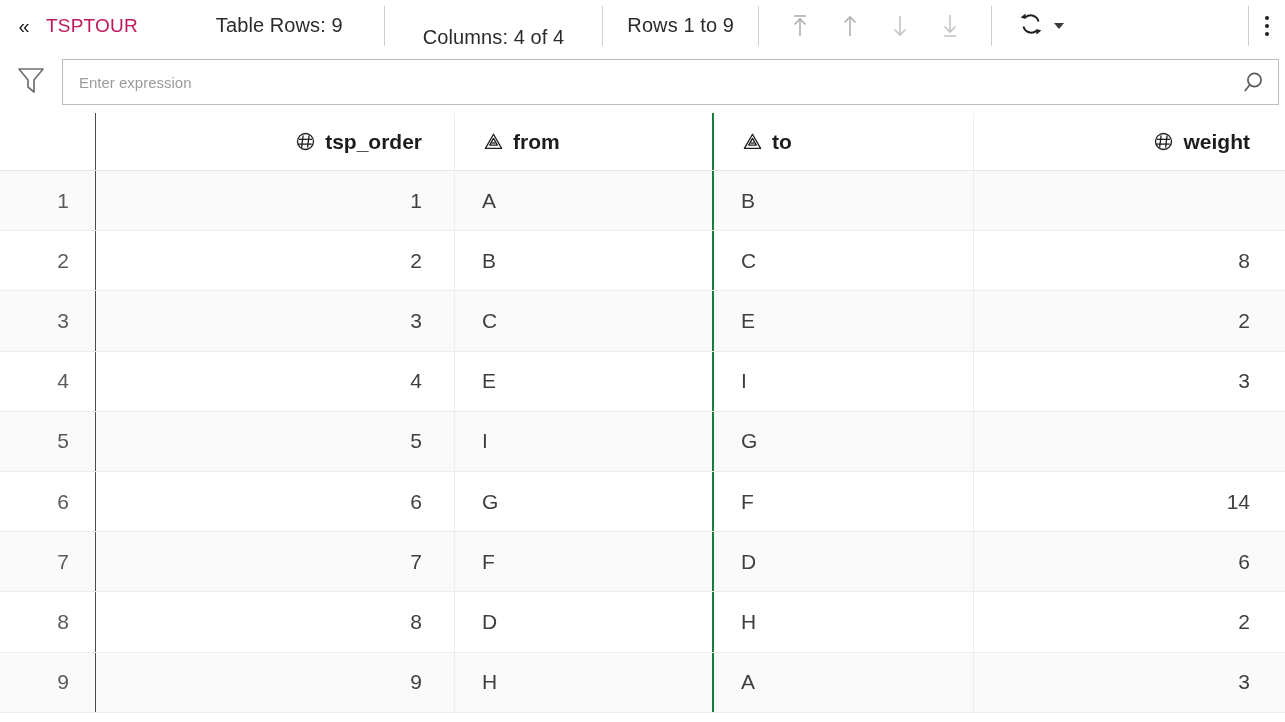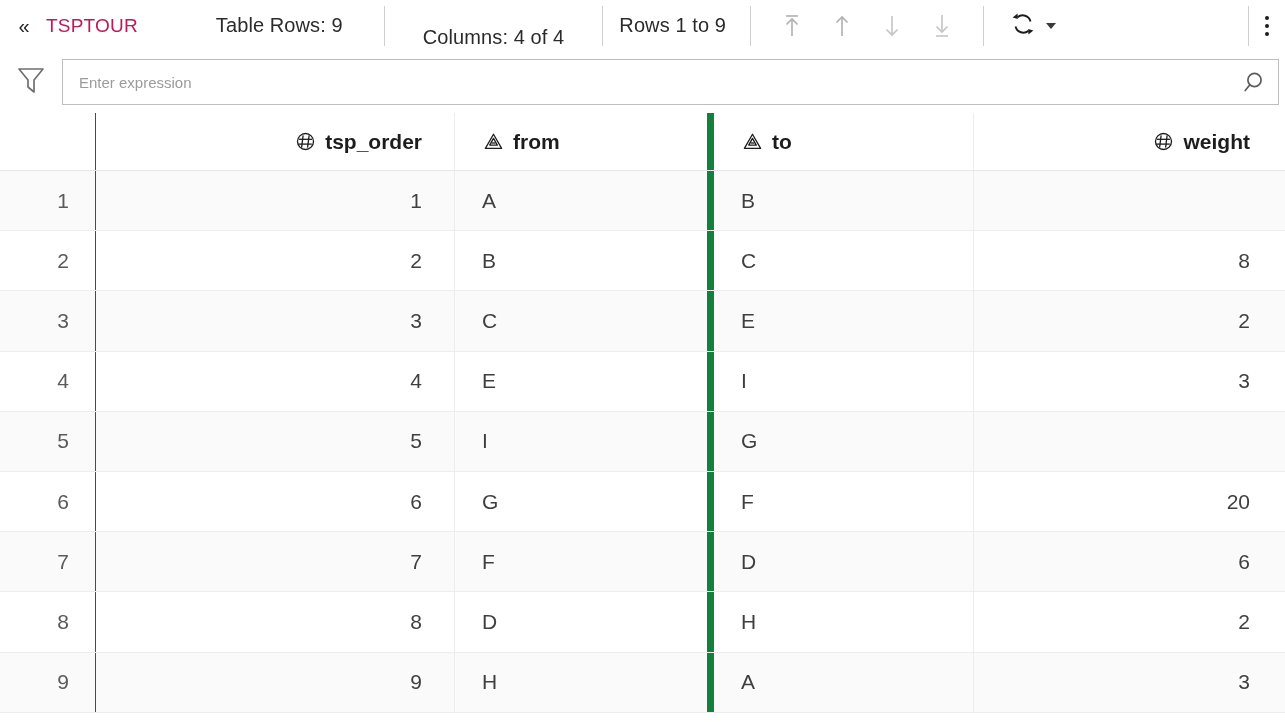--- a/index.html
+++ b/index.html
@@ -51,21 +51,21 @@
     flex: none;
   }
   .tb-stat {
     font-size: 20px;
     color: #2b2b2b;
     white-space: nowrap;
     letter-spacing: 0.1px;
   }
   .stat-rows    { margin-left: 78px; margin-right: 41px; }
   .stat-columns { margin-left: 38px; margin-right: 38px; margin-top: 23px; }
-  .stat-range   { margin-left: 16px; margin-right: 24px; }
+  .stat-range   { margin-left: 24px; margin-right: 24px; }
 
   .nav-group {
     display: flex;
     align-items: center;
     gap: 20px;
     margin-left: 26px;
     margin-right: 26px;
   }
   .nav-btn {
     width: 30px;
@@ -204,21 +204,21 @@
   .c-gutter {
     width: 96px;
     flex: none;
     justify-content: flex-end;
     padding-right: 26px;
     color: #5a5a5a;
     border-right: 1px solid #4a4a4a;
   }
   .head-row .c-gutter { border-right: 1px solid #4a4a4a; }
   .c-order  { width: 359px; flex: none; justify-content: flex-end; padding-right: 32px; border-right: 1px solid #ededed; }
-  .c-from   { width: 259px; flex: none; justify-content: flex-start; padding-left: 27px; border-right: 7px solid #15803d; }
+  .c-from   { width: 259px; flex: none; justify-content: flex-start; padding-left: 27px; border-right: 2px solid #15803d; }
   .c-to     { width: 260px; flex: none; justify-content: flex-start; padding-left: 27px; border-right: 1px solid #ededed; }
   .c-weight { flex: 1 1 auto;  justify-content: flex-end; padding-right: 35px; }
 
   .head-cell {
     font-size: 21px;
     color: #1d1d1d;
     font-weight: 600;
     gap: 9px;
   }
   .head-cell .h-inner {
@@ -434,21 +434,21 @@
         <div class="cell c-gutter">5</div>
         <div class="cell c-order">5</div>
         <div class="cell c-from">I</div>
         <div class="cell c-to">G</div>
       </div>
       <div class="grid-row">
         <div class="cell c-gutter">6</div>
         <div class="cell c-order">6</div>
         <div class="cell c-from">G</div>
         <div class="cell c-to">F</div>
-        <div class="cell c-weight">20</div>
+        <div class="cell c-weight">14</div>
       </div>
       <div class="grid-row row-alt">
         <div class="cell c-gutter">7</div>
         <div class="cell c-order">7</div>
         <div class="cell c-from">F</div>
         <div class="cell c-to">D</div>
         <div class="cell c-weight">6</div>
       </div>
       <div class="grid-row">
         <div class="cell c-gutter">8</div>

